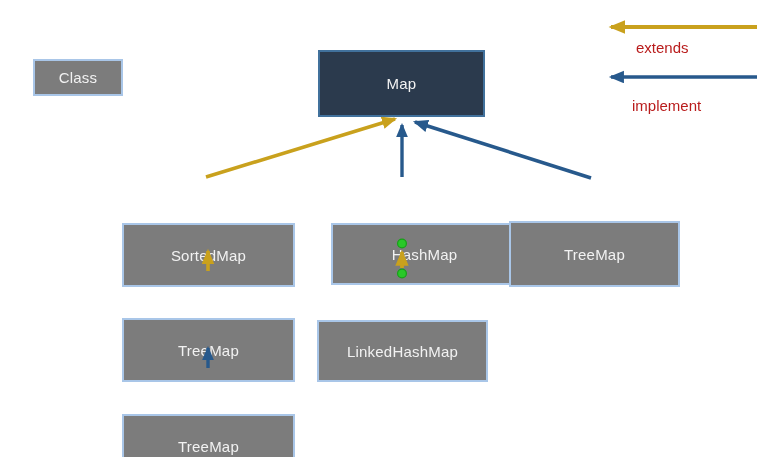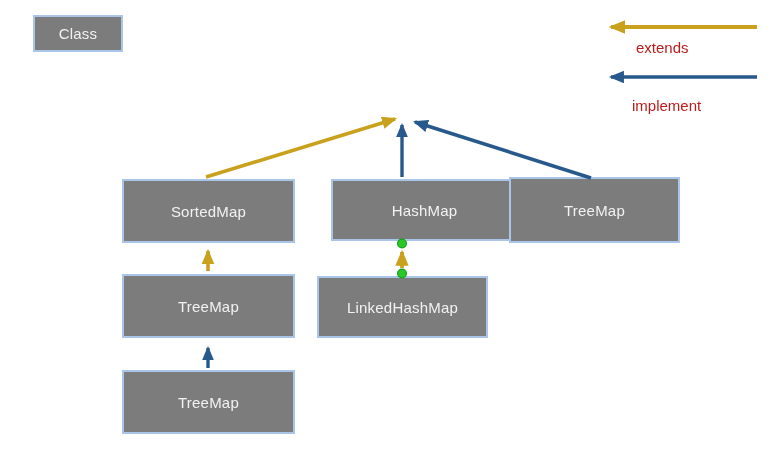--- a/index.html
+++ b/index.html
@@ -22,20 +22,21 @@
     justify-content: center;
     box-sizing: border-box;
     color: #f2f2f2;
     font-size: 15px;
     letter-spacing: 0.2px;
     z-index: 2;
   }
   .node.gray {
     background: var(--class-fill, #7c7c7c);
     border: 2px solid var(--box-border-light, #a9c6e8);
+    margin-top: 44px;
   }
   .node.dark {
     background: var(--interface-fill, #2b3a4d);
     border: 2px solid var(--box-border-dark, #41719c);
   }
   .legend-text {
     position: absolute;
     color: #b91c1c;
     font-size: 15px;
     z-index: 2;
@@ -59,20 +60,23 @@
 </style>
 </head>
 <body>
 
 <div class="canvas">
 
   <div class="node gray" style="left:33px; top:15px; width:90px; height:37px;">
     <span>Class</span>
   </div>
 
+  <div class="node dark" style="left:318px; top:50px; width:167px; height:67px;">
+    <span>Map</span>
+  </div>
 
   <div class="node gray" style="left:122px; top:179px; width:173px; height:64px;">
     <span>SortedMap</span>
   </div>
   <div class="node gray" style="left:331px; top:179px; width:187px; height:62px;">
     <span>HashMap</span>
   </div>
   <div class="node gray" style="left:509px; top:177px; width:171px; height:66px;">
     <span>TreeMap</span>
   </div>

